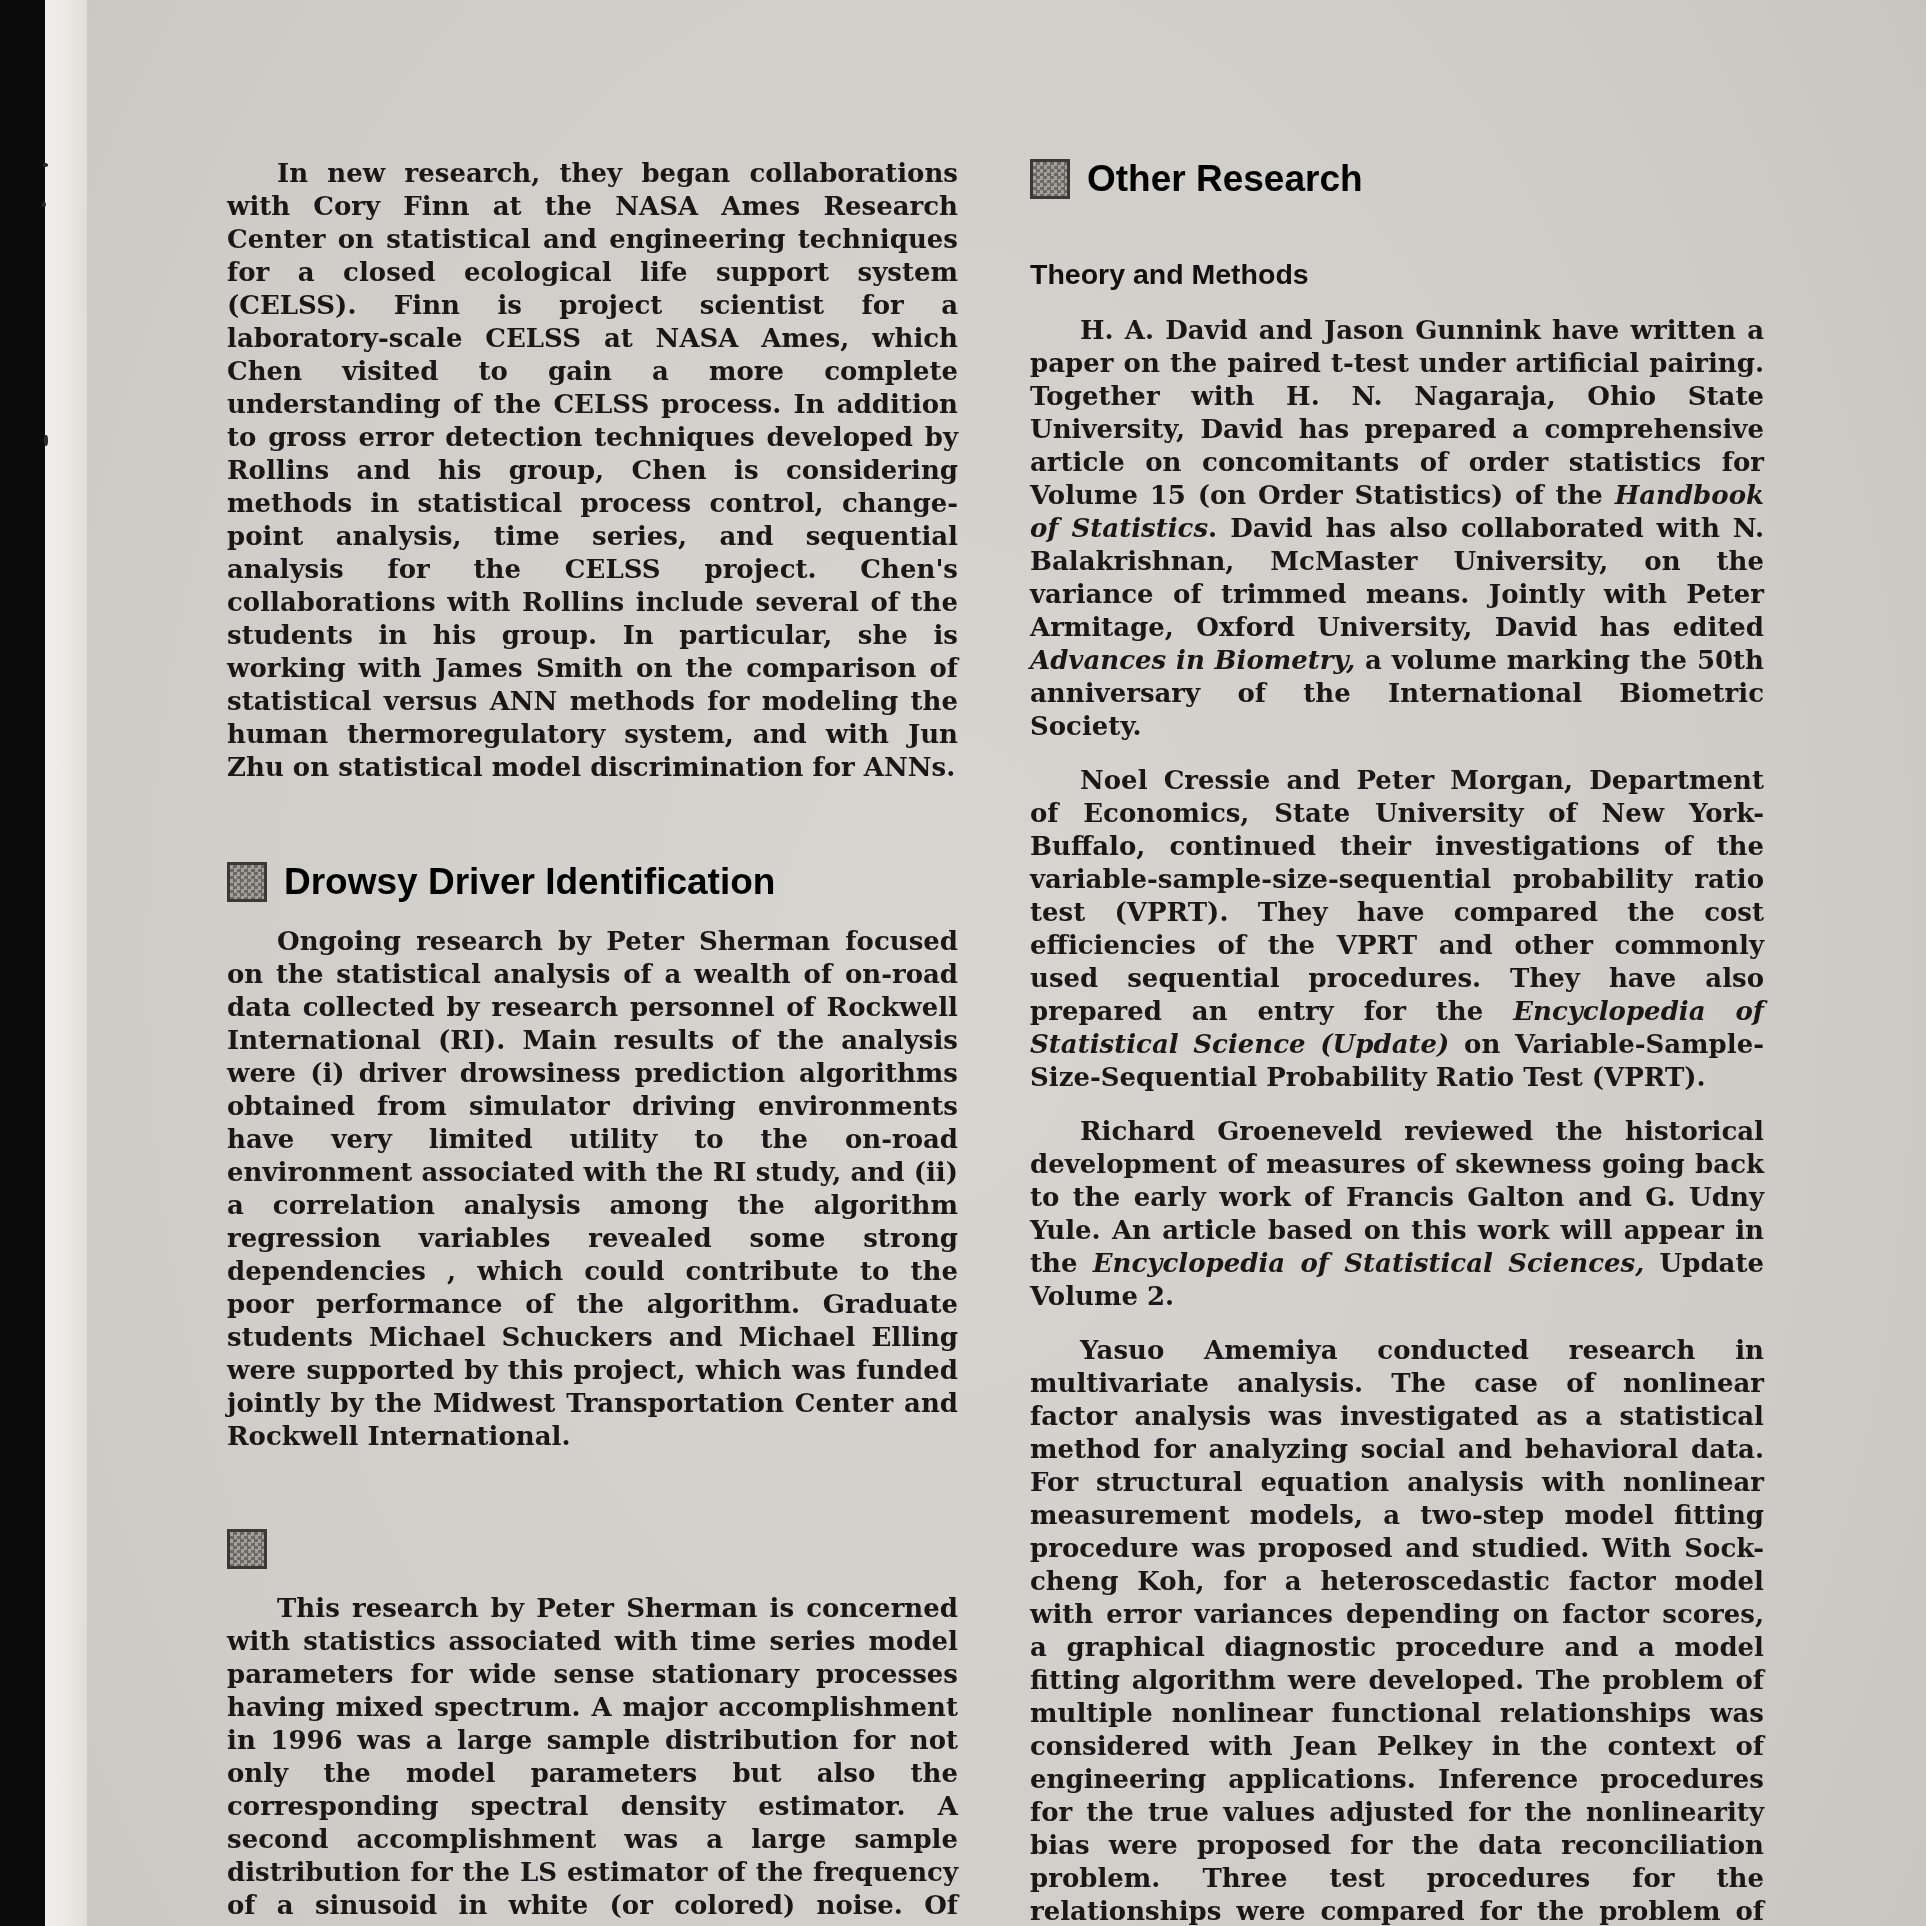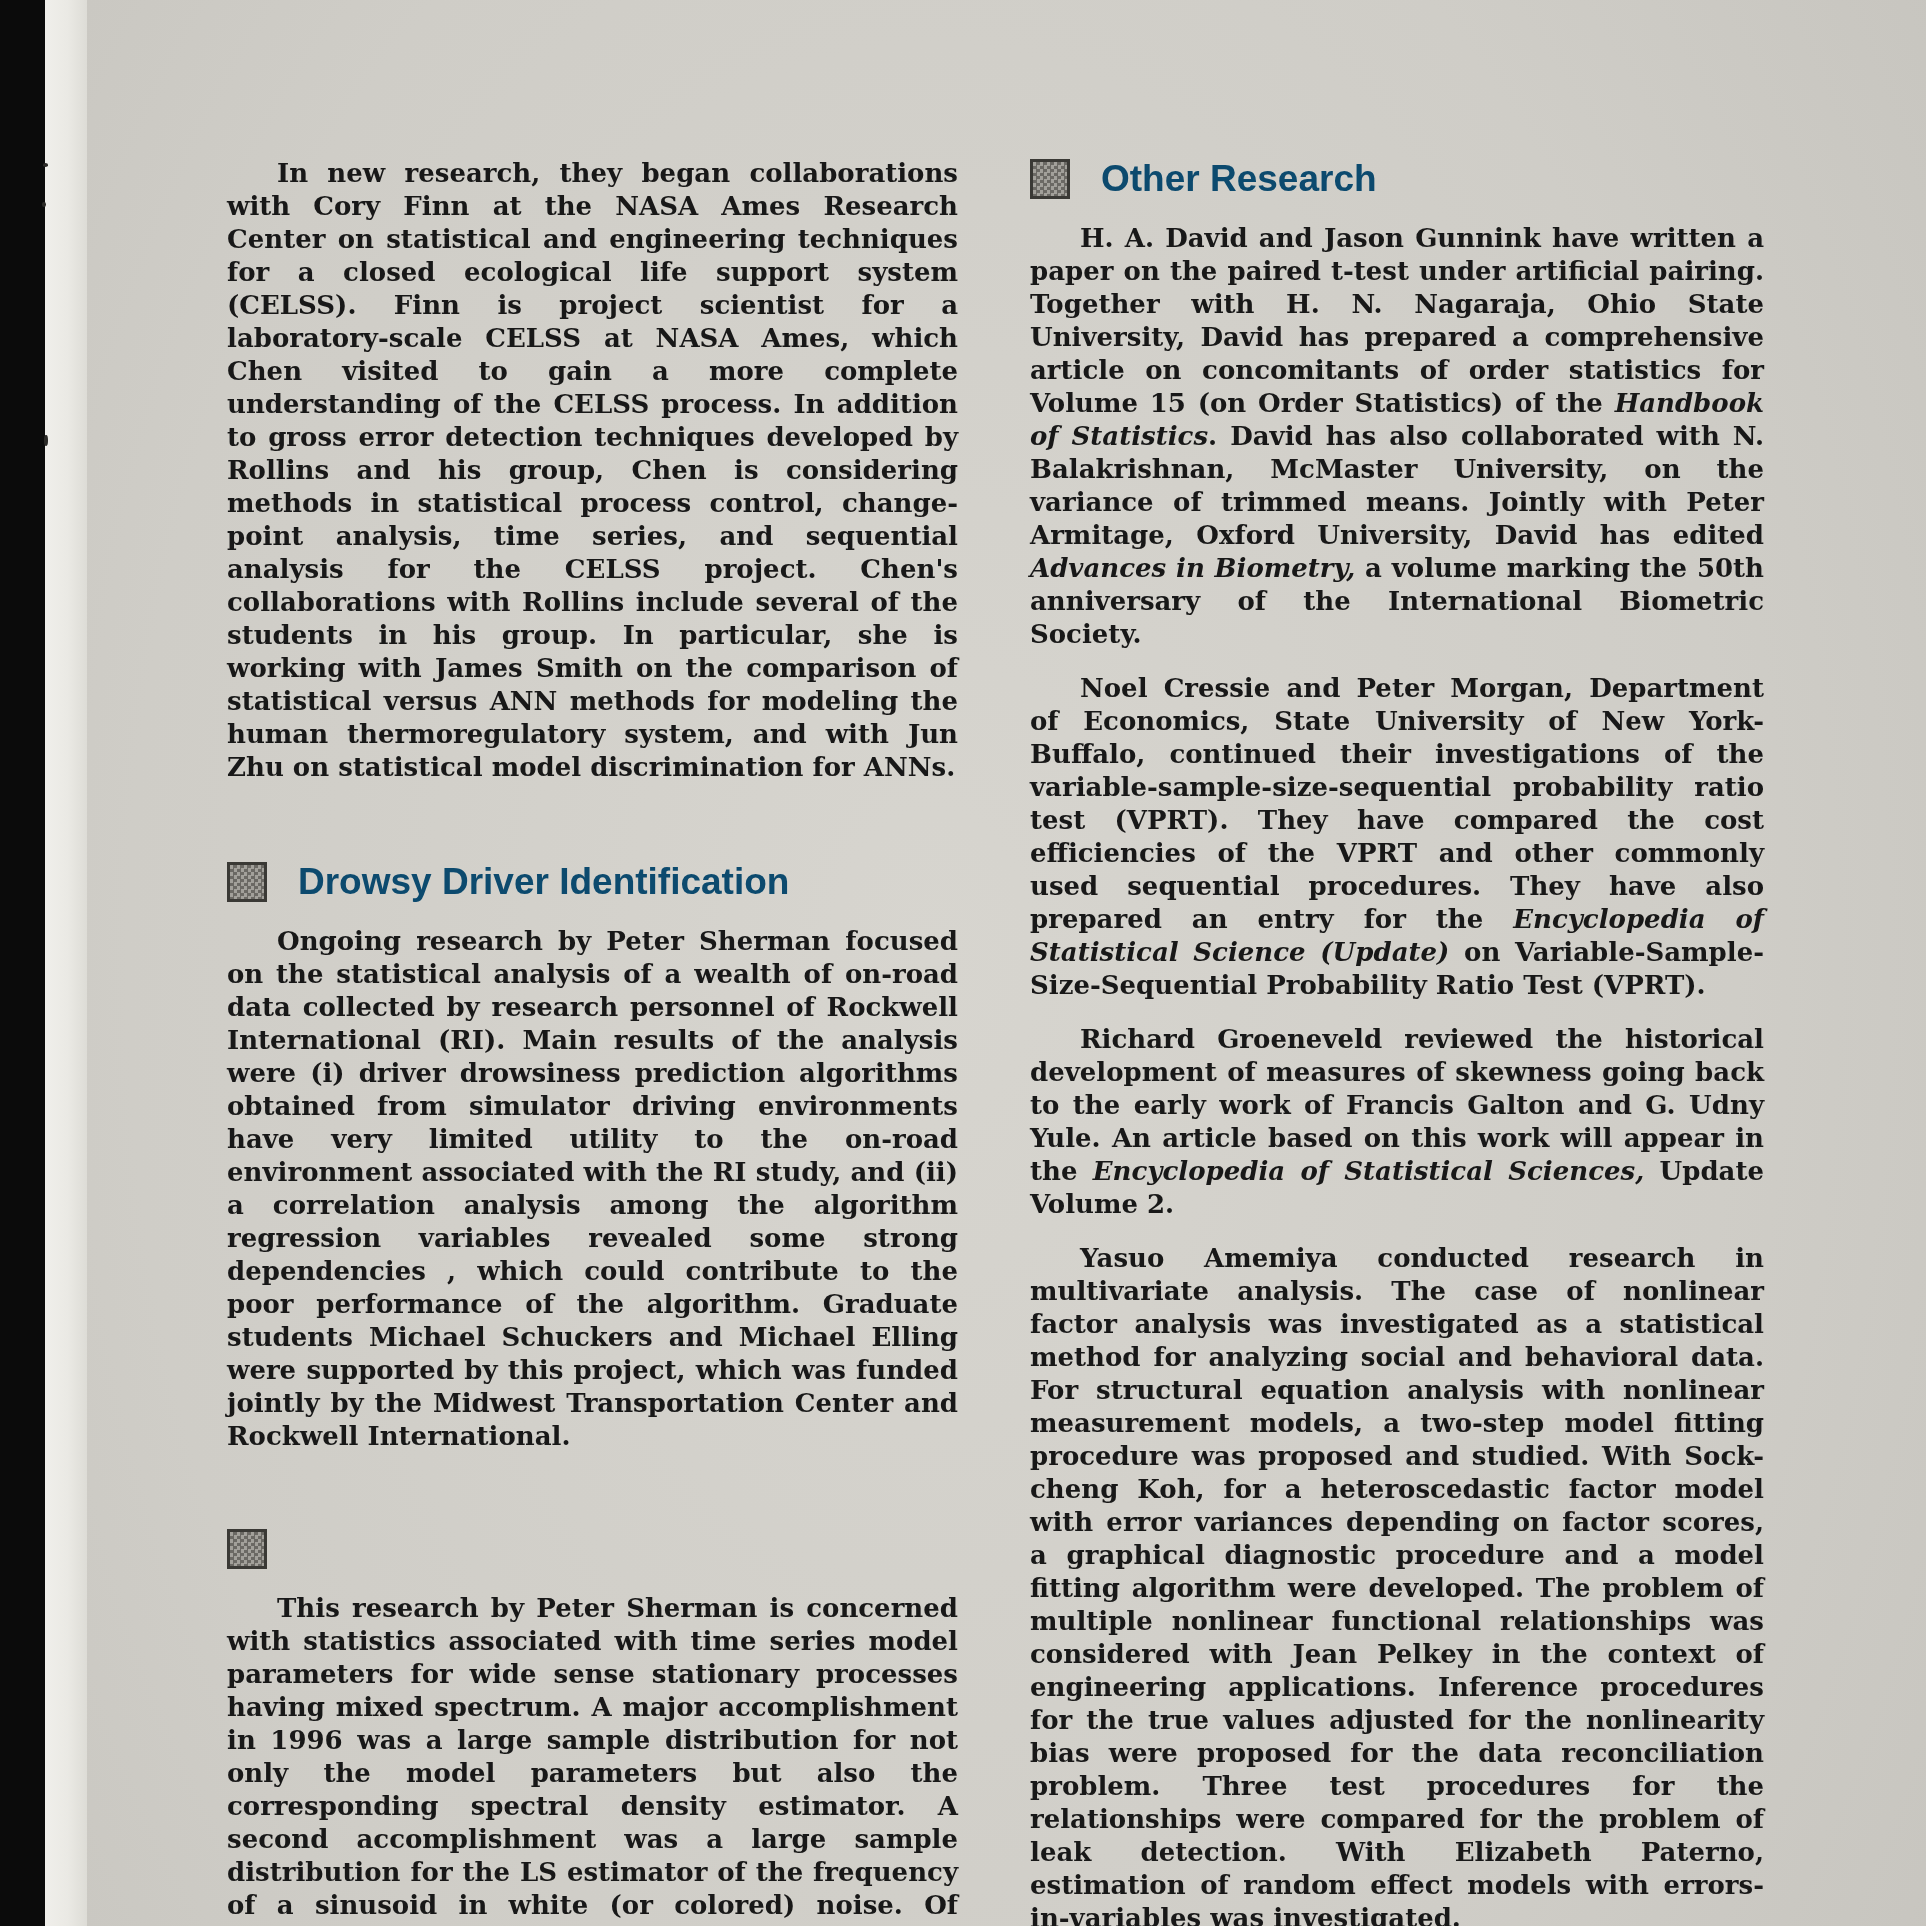--- a/index.html
+++ b/index.html
@@ -33,25 +33,25 @@
     display:flex; gap:72px;
   }
   .col { font-size:26px; line-height:33px; text-align:justify; }
   .col-left  { width:731px; }
   .col-right { width:734px; }
 
   p.body-par { text-indent:50px;font-weight:bold; }
   .col-right p.body-par { margin-bottom:21px; }
 
   .section-header {
-    display:flex; align-items:center; gap:31px;
+    display:flex; align-items:center; gap:17px;
     margin:76px 0 22.3px;
     font-family:"Liberation Sans",sans-serif;
     font-weight:bold; font-size:37px; line-height:43px;
-    color:#0c4a6e; text-align:left;
+    color:#000000; text-align:left;
   }
   .section-header.first { margin-top:0; }
   .section-icon {
     width:40px; height:40px; flex:none;
     border:3.5px solid #3a3935;
     background:repeating-conic-gradient(#6b6964 0% 25%, #a2a09a 0% 50%);
     background-size:7px 7px;
   }
   .subsection-title {
     font-family:"Liberation Sans",sans-serif;
@@ -86,20 +86,21 @@
     <p class="body-par">This research by Peter Sherman is concerned with statistics associated with time series model parameters for wide sense stationary processes having mixed spectrum.  A major accomplishment in 1996 was a large sample distribution for not only the model parameters but also the corresponding spectral density estimator.  A second accomplishment was a large sample distribution for the LS estimator of the frequency of a sinusoid in white (or colored) noise.  Of particular importance was the discovery that both bias and variance are minimized when the tone frequency is located at 1/2 of the Nyquist frequency.</p>
 
   </div>
 
   <div class="col col-right">
     <div class="section-header first">
       <span class="section-icon"></span>
       <span>Other Research</span>
     </div>
 
+    <h3 class="subsection-title">Theory and Methods</h3>
 
     <p class="body-par">H. A. David and Jason Gunnink have written a paper on the paired t-test under artificial pairing.  Together with H. N. Nagaraja, Ohio State University, David has prepared a comprehensive article on concomitants of order statistics for Volume 15 (on Order Statistics) of the <i>Handbook of Statistics</i>.  David has also collaborated with N. Balakrishnan, McMaster University, on the variance of trimmed means.  Jointly with Peter Armitage, Oxford University, David has edited <i>Advances in Biometry,</i> a volume marking the 50th anniversary of the International Biometric Society.</p>
     <p class="body-par">Noel Cressie and Peter Morgan, Department of Economics, State University of New York-Buffalo, continued their investigations of the variable-sample-size-sequential probability ratio test (VPRT).  They have compared the cost efficiencies of the VPRT and other commonly used sequential procedures.  They have also prepared an entry for the <i>Encyclopedia of Statistical Science (Update)</i> on Variable-Sample-Size-Sequential Probability Ratio Test (VPRT).</p>
     <p class="body-par">Richard Groeneveld reviewed the historical development of measures of skewness going back to the early work of Francis Galton and G. Udny Yule.  An article based on this work will appear in the <i>Encyclopedia of Statistical Sciences,</i> Update Volume 2.</p>
     <p class="body-par">Yasuo Amemiya conducted research in multivariate analysis.  The case of nonlinear factor analysis was investigated as a statistical method for analyzing social and behavioral data.  For structural equation analysis with nonlinear measurement models, a two-step model fitting procedure was proposed and studied.  With Sock-cheng Koh, for a heteroscedastic factor model with error variances depending on factor scores, a graphical diagnostic procedure and a model fitting algorithm were developed.  The problem of multiple nonlinear functional relationships was considered with Jean Pelkey in the context of engineering applications.  Inference procedures for the true values adjusted for the nonlinearity bias were proposed for the data reconciliation problem.  Three test procedures for the relationships were compared for the problem of leak detection.  With Elizabeth Paterno, estimation of random effect models with errors-in-variables was investigated.</p>
 
   </div>
 
 </div>
 

